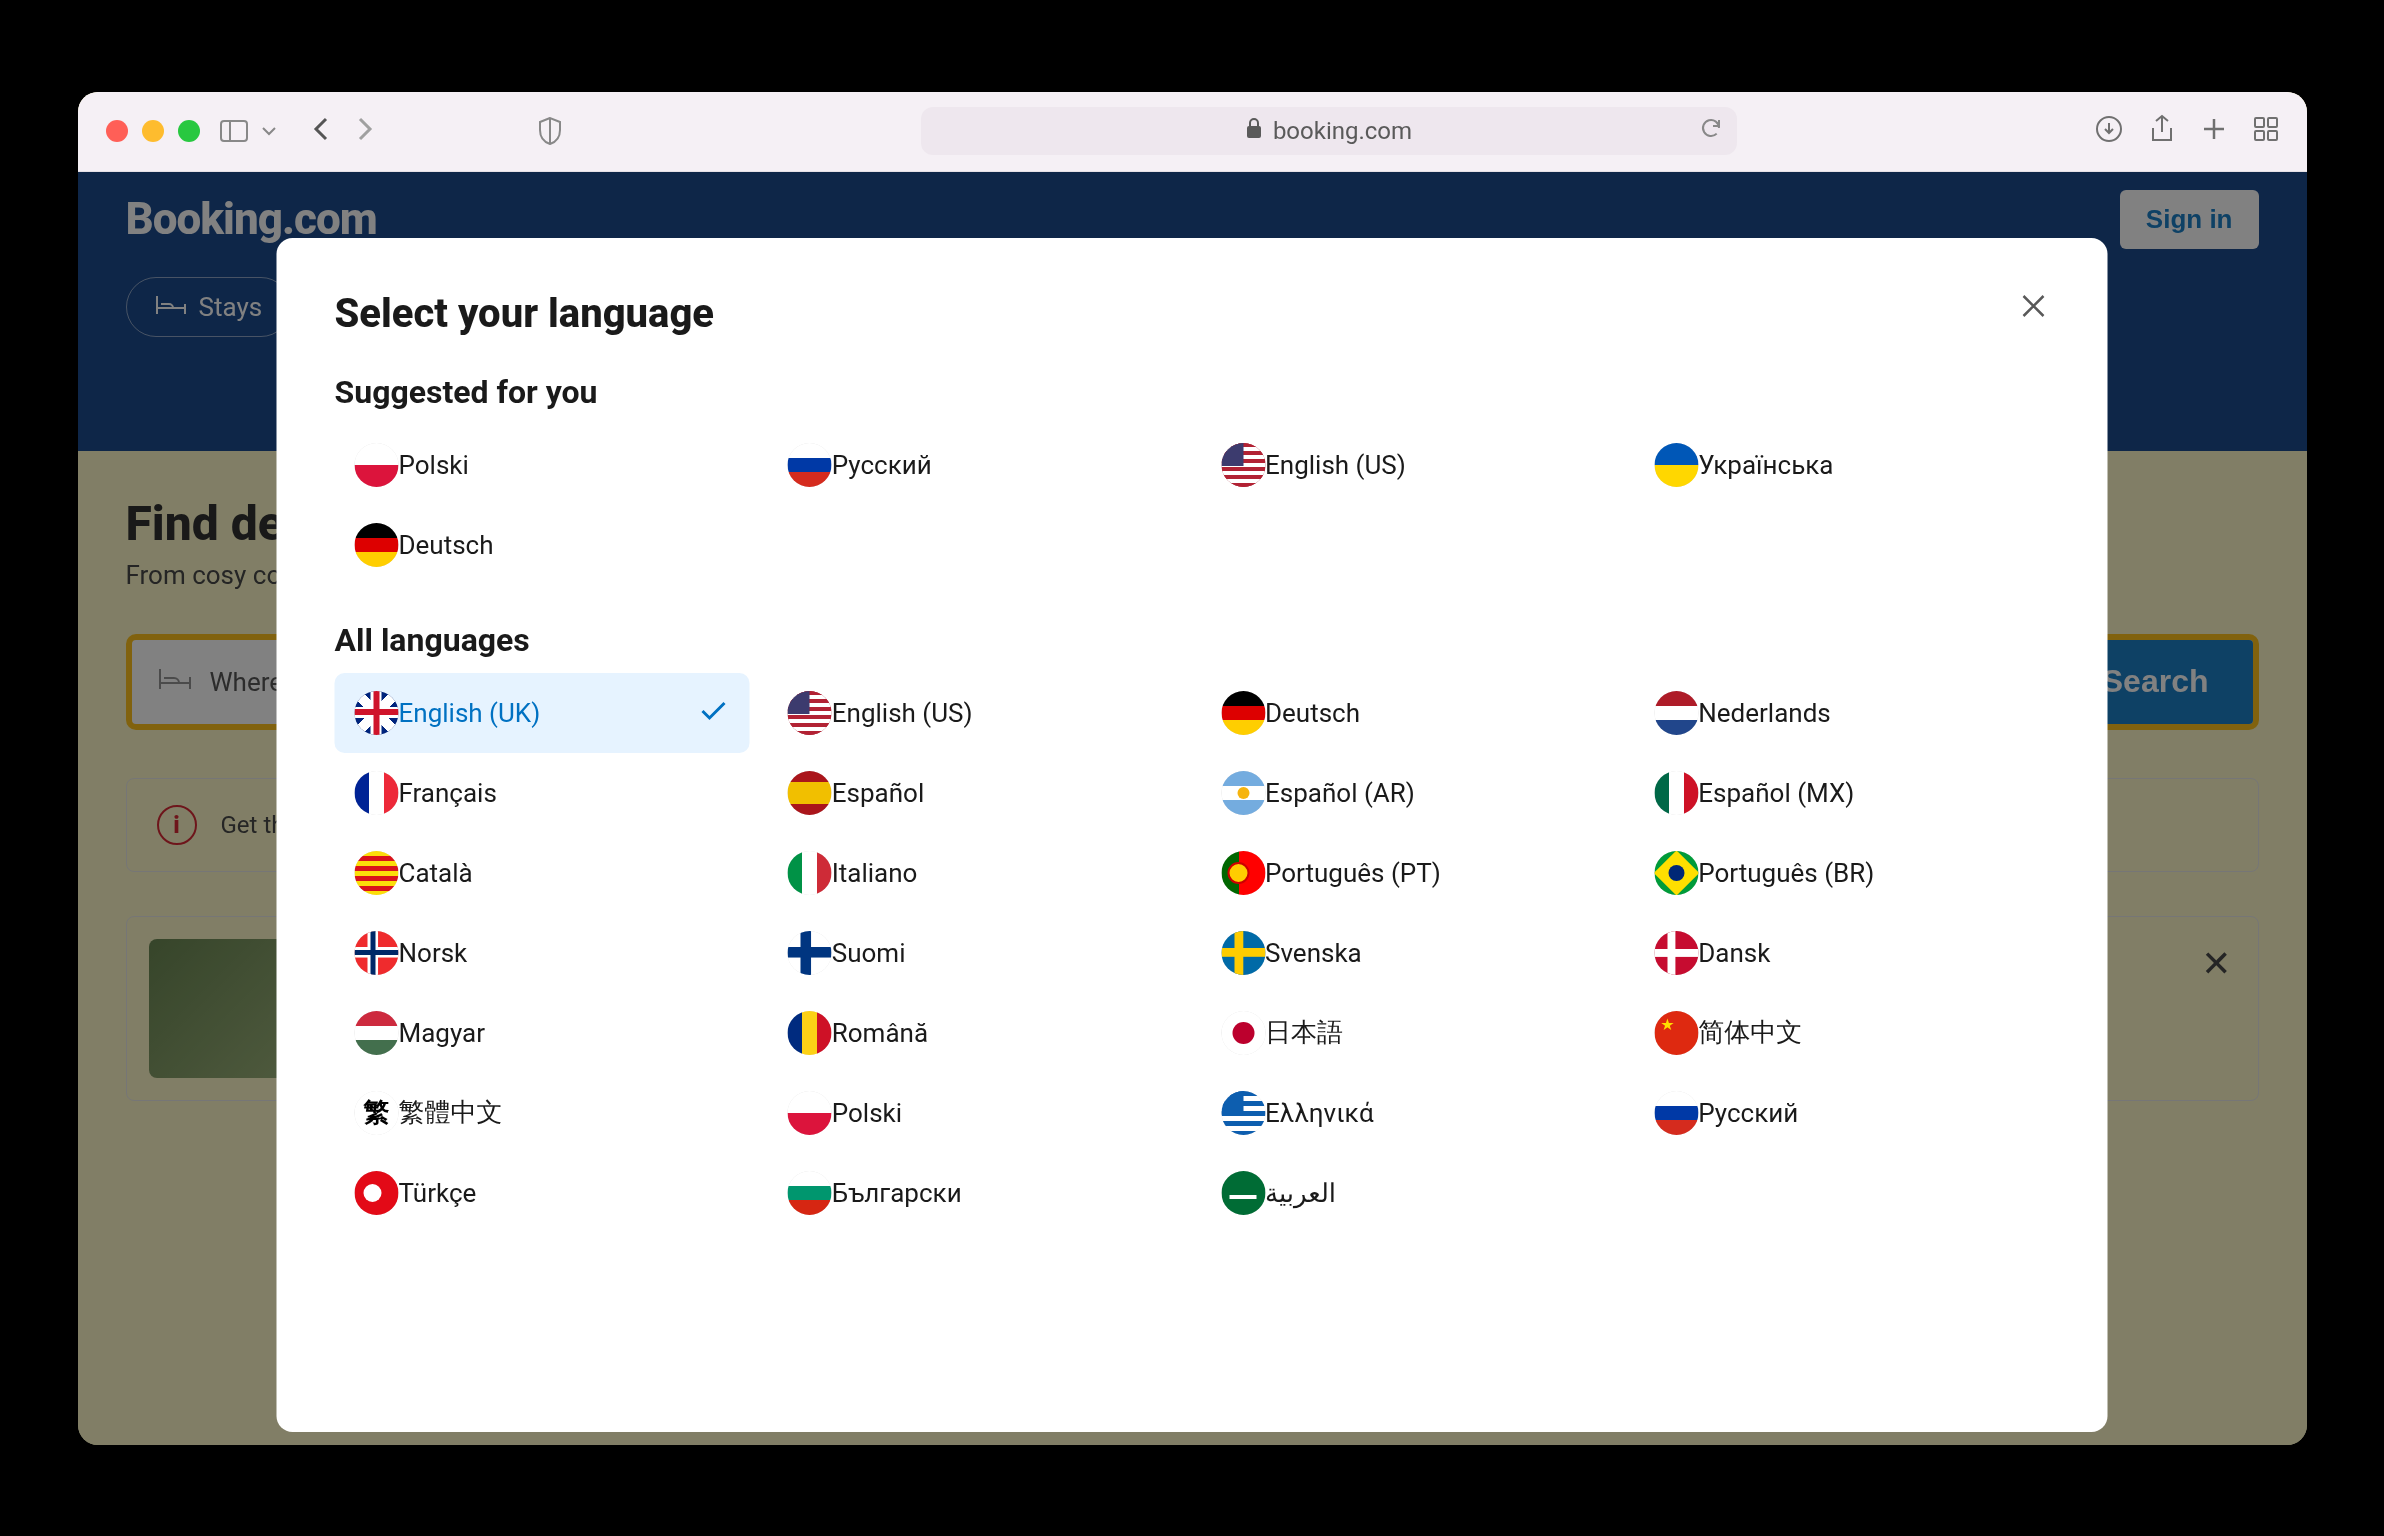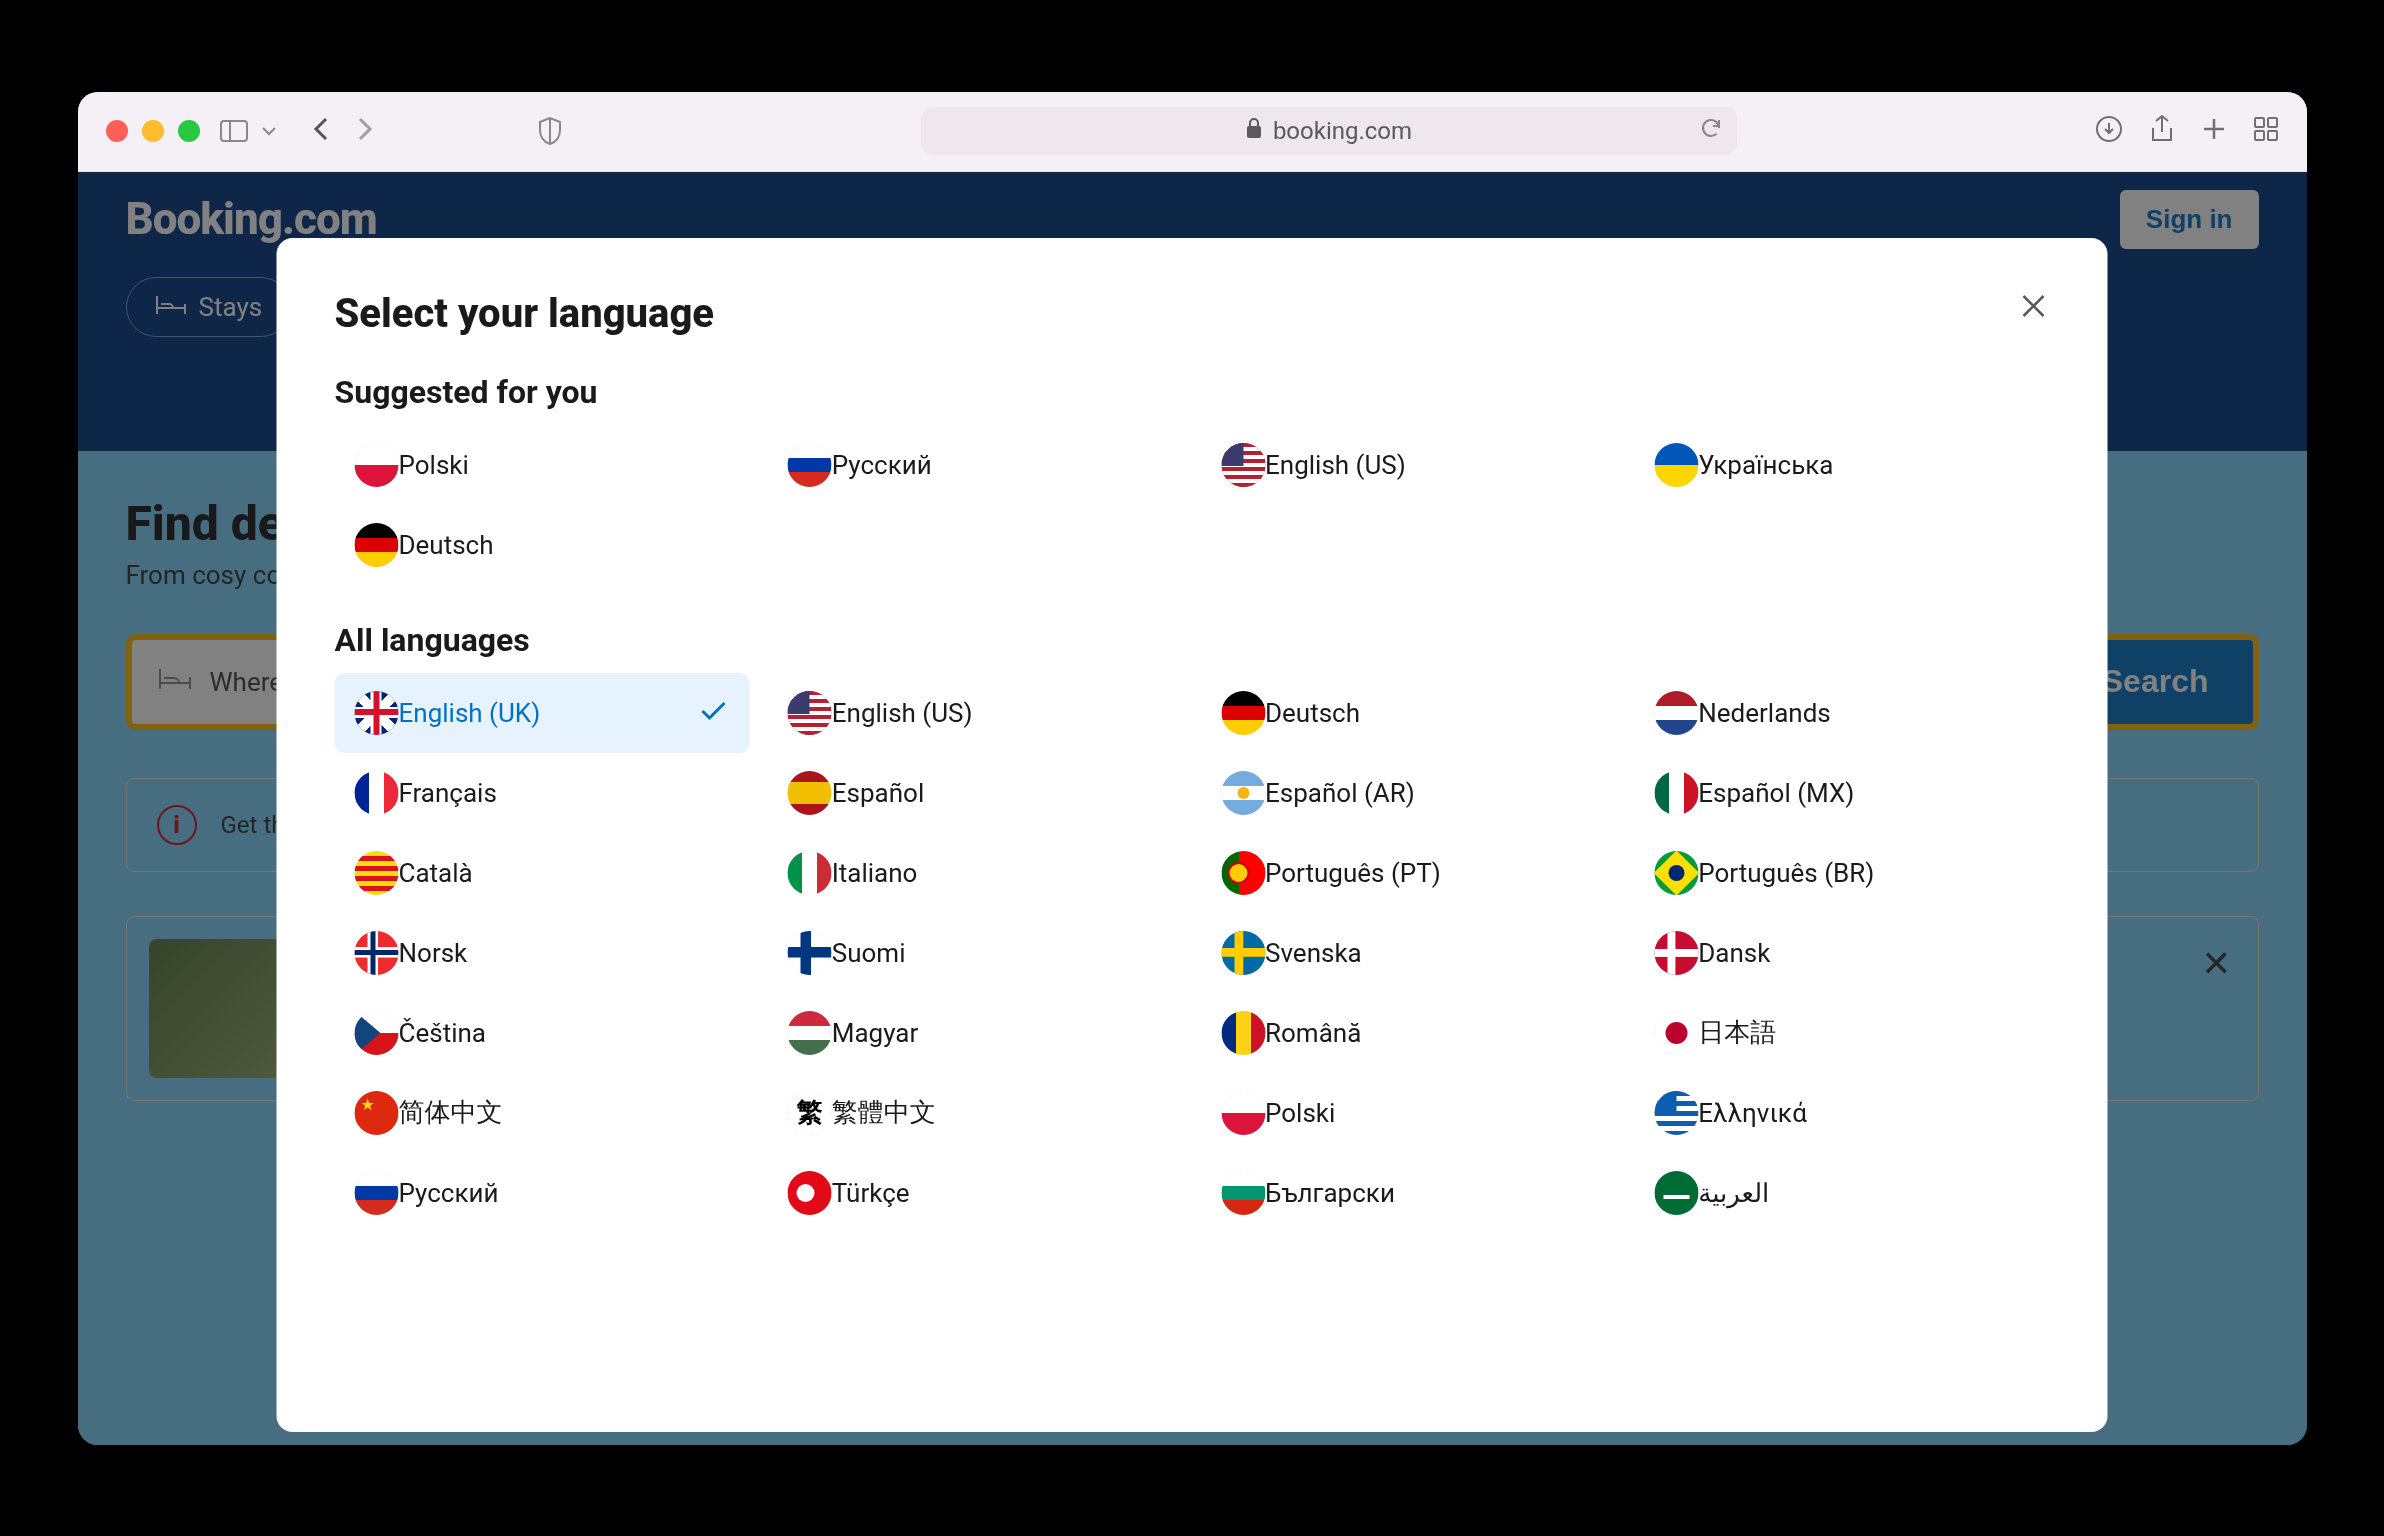--- a/index.html
+++ b/index.html
@@ -8,21 +8,21 @@
   background: #000;
   width: 2384px;
   height: 1536px;
   display: flex;
   align-items: center;
   justify-content: center;
 }
 .window {
   width: 2229px;
   height: 1353px;
-  background: #7dd3fc;
+  background: #fef9c3;
   border-radius: 20px;
   overflow: hidden;
   box-shadow: 0 10px 60px rgba(0,0,0,0.5);
   position: relative;
 }
 .toolbar {
   height: 80px;
   background: #f5f0f5;
   display: flex;
   align-items: center;
@@ -509,26 +509,20 @@
             <span>Svenska</span>
           </div>
           <div class="lang-item">
             <div class="flag">
               <div class="flag-inner flag-dk"></div>
             </div>
             <span>Dansk</span>
           </div>
           <div class="lang-item">
             <div class="flag">
-              <div class="flag-inner flag-cz"></div>
-            </div>
-            <span>Čeština</span>
-          </div>
-          <div class="lang-item">
-            <div class="flag">
               <div class="flag-inner flag-hu"></div>
             </div>
             <span>Magyar</span>
           </div>
           <div class="lang-item">
             <div class="flag">
               <div class="flag-inner flag-ro"></div>
             </div>
             <span>Română</span>
           </div>

